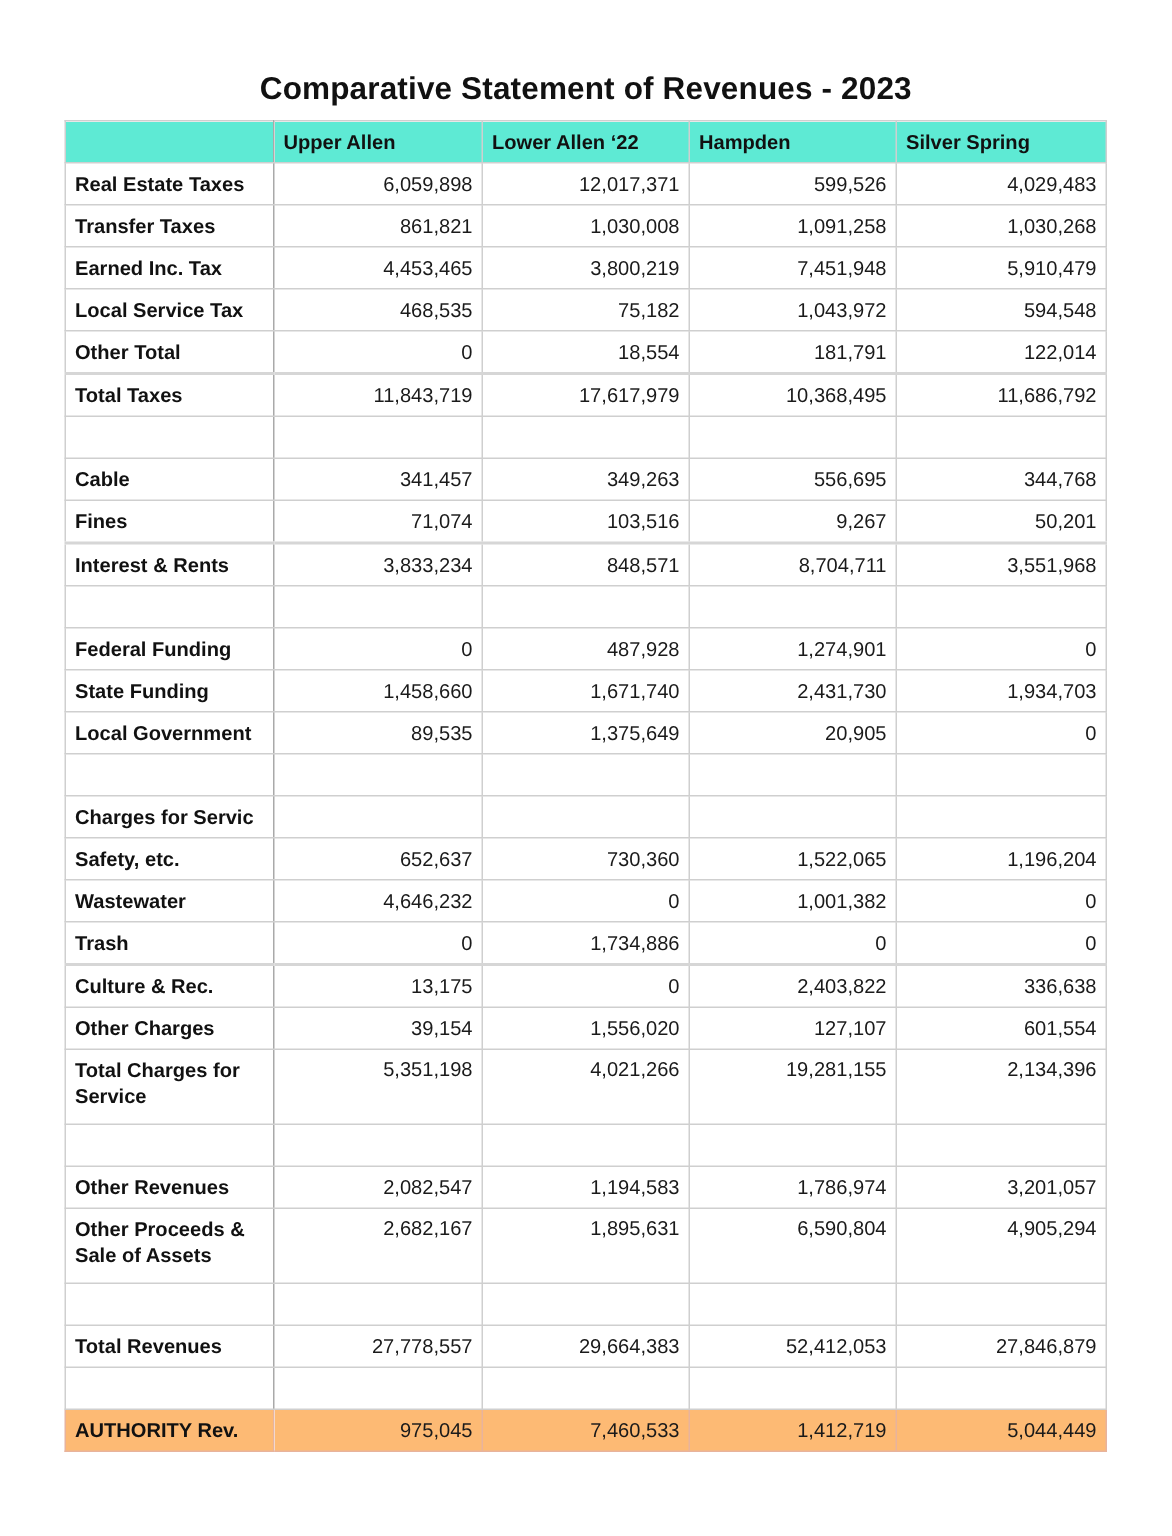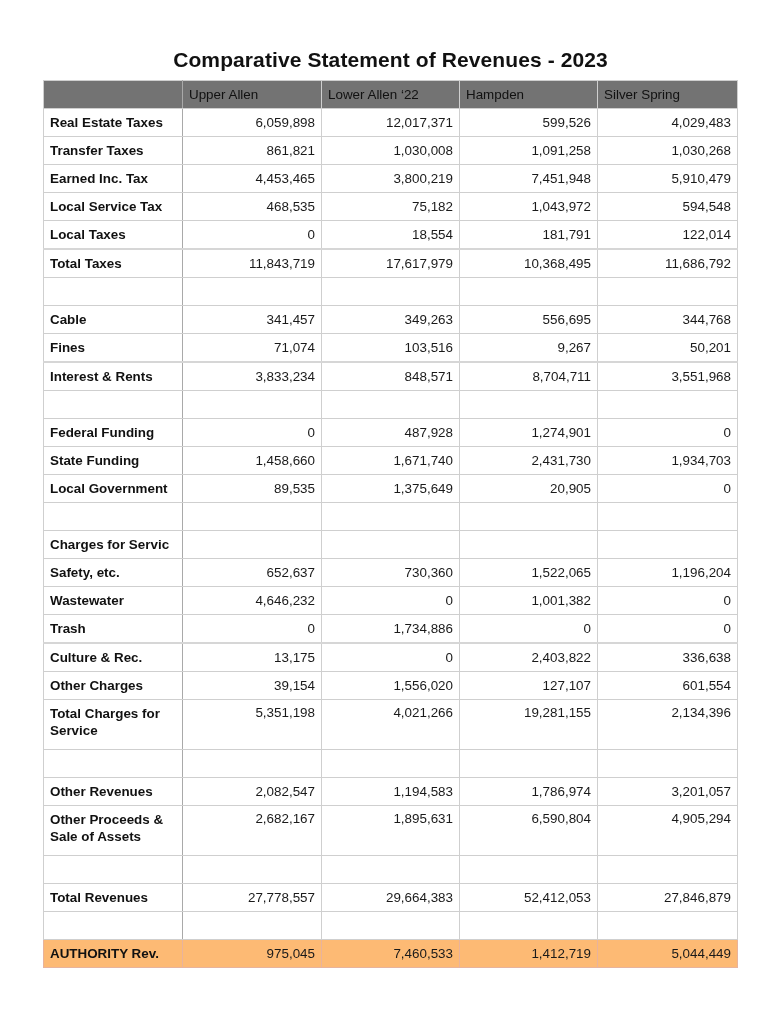--- a/index.html
+++ b/index.html
@@ -45,22 +45,22 @@
     height: 27px;
     vertical-align: middle;
     line-height: 16px;
     overflow: hidden;
     white-space: nowrap;
   }
   table.rev td:first-child, table.rev th:first-child {
     border-right: 1px solid #a9a9a9;
   }
   table.rev thead th {
-    background: #737373;
-    font-weight: normal;
+    background: #5eead4;
+    font-weight: bold;
     text-align: left;
     height: 27px;
   }
   table.rev td.label {
     font-weight: bold;
     text-align: left;
   }
   table.rev td.num {
     text-align: right;
     color: #1a1a1a;
@@ -126,21 +126,21 @@
       <td class="num">5,910,479</td>
     </tr>
     <tr>
       <td class="label">Local Service Tax</td>
       <td class="num">468,535</td>
       <td class="num">75,182</td>
       <td class="num">1,043,972</td>
       <td class="num">594,548</td>
     </tr>
     <tr class="group-end">
-      <td class="label">Local Taxes</td>
+      <td class="label">Other Total</td>
       <td class="num">0</td>
       <td class="num">18,554</td>
       <td class="num">181,791</td>
       <td class="num">122,014</td>
     </tr>
     <tr>
       <td class="label">Total Taxes</td>
       <td class="num">11,843,719</td>
       <td class="num">17,617,979</td>
       <td class="num">10,368,495</td>

